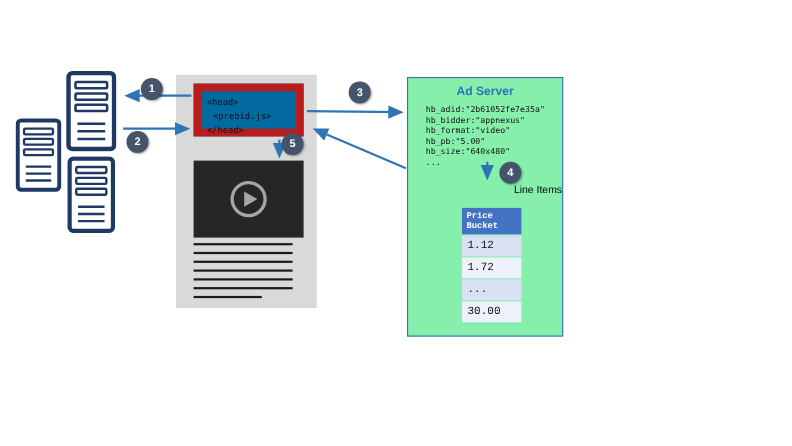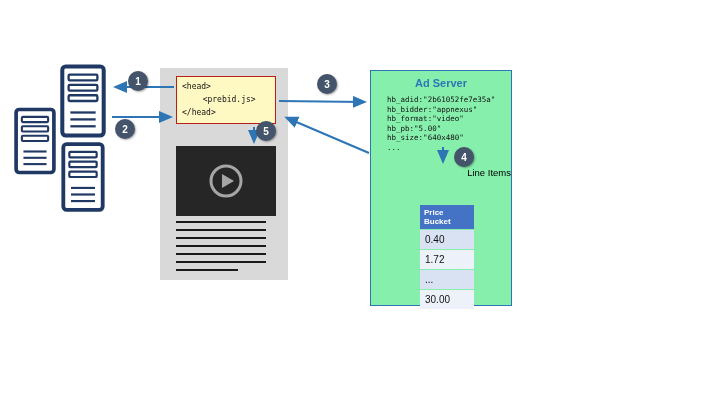--- a/index.html
+++ b/index.html
@@ -5,22 +5,22 @@
   html,body{margin:0;padding:0;}
   body{
     width:720px;height:405px;position:relative;overflow:hidden;
     background:#ffffff;font-family:"Liberation Sans",sans-serif;
   }
   .abs{position:absolute;}
 
   
   .page{left:160px;top:68px;width:128px;height:212px;background:#D9D9D9;}
   .code-box{
-    left:176px;top:76px;width:100px;height:48px;background:#fef9c3;
-    border:1px solid #b91c1c;box-sizing:border-box;
+    left:176px;top:76px;width:100px;height:48px;background:#0369a1;
+    border:7px solid #b91c1c;box-sizing:border-box;
     font-family:"DejaVu Sans Mono",monospace;font-size:8px;line-height:13px;
     color:#111;padding:3px 0 0 5px;white-space:pre;z-index:3;
   }
   .video{left:176px;top:146px;width:100px;height:70px;background:#262626;z-index:2;
     display:flex;align-items:center;justify-content:center;}
   .tl{position:absolute;height:1.5px;background:#1a1a1a;left:176px;}
 
   
   .adserver{
     left:370px;top:70px;width:142px;height:236px;background:#86efac;
@@ -32,21 +32,21 @@
   }
   .adserver-code{
     position:absolute;left:16px;top:24px;
     font-family:"DejaVu Sans Mono",monospace;font-size:7.5px;line-height:9.5px;
     color:#111;white-space:pre;
   }
   .line-items{
     position:absolute;left:0;top:96px;width:100%;text-align:right;
     color:#000;font-size:9.5px;
   }
-  .price-table{position:absolute;left:49px;top:134px;width:54px;}
+  .price-table{position:absolute;left:49px;top:118px;width:54px;font-family:Liberation Mono, monospace;}
   .pt-header{
     background:#4472C4;color:#ffffff;font-size:8px;font-weight:bold;
     padding:3px 4px;line-height:9px;width:46px;
   }
   .pt-row{
     font-size:10px;color:#111;padding:4px 0 4px 5px;margin-top:1px;
   }
   .pt-row.odd{background:#D9E2F3;}
   .pt-row.even{background:#EDF1F9;}
 
@@ -95,21 +95,21 @@
     <rect x="7.5" y="9" width="25" height="5" rx="1" fill="none" stroke="#203864" stroke-width="2"></rect>
     <rect x="7.5" y="18" width="25" height="5" rx="1" fill="none" stroke="#203864" stroke-width="2"></rect>
     <rect x="7.5" y="27" width="25" height="5" rx="1" fill="none" stroke="#203864" stroke-width="2"></rect>
     <line x1="9" y1="42" x2="31" y2="42" stroke="#203864" stroke-width="2"></line>
     <line x1="9" y1="48" x2="31" y2="48" stroke="#203864" stroke-width="2"></line>
     <line x1="9" y1="54" x2="31" y2="54" stroke="#203864" stroke-width="2"></line>
   </svg>
 
   <div class="abs page"></div>
 
-  <div class="abs code-box"><span class="abs" style="left:5px;top:3px;">&lt;head&gt;</span><span class="abs" style="left:16px;top:16px;">  &lt;prebid.js&gt;</span><span class="abs" style="left:5px;top:29px;">&lt;/head&gt;</span></div>
+  <div class="abs code-box"><span class="abs" style="left:5px;top:3px;">&lt;head&gt;</span><span class="abs" style="left:1px;top:16px;">  &lt;prebid.js&gt;</span><span class="abs" style="left:5px;top:29px;">&lt;/head&gt;</span></div>
 
   <div class="abs video">
     <svg width="38" height="38" viewBox="0 0 38 38">
       <circle cx="19" cy="19" r="15" fill="none" stroke="#A6A6A6" stroke-width="3"></circle>
       <path d="M15,12 L27,19 L15,26 Z" fill="#A6A6A6"></path>
     </svg>
   </div>
 
   <div class="abs tl" style="top:221px;width:90px;"></div>
   <div class="abs tl" style="top:229px;width:90px;"></div>
@@ -118,21 +118,21 @@
   <div class="abs tl" style="top:253px;width:90px;"></div>
   <div class="abs tl" style="top:261px;width:90px;"></div>
   <div class="abs tl" style="top:269px;width:62px;"></div>
 
   <div class="abs adserver">
     <div class="adserver-title">Ad Server</div>
     <div class="adserver-code"><span class="abs" style="left:0;top:0;">hb_adid:"2b61052fe7e35a"</span><span class="abs" style="left:0;top:9.5px;">hb_bidder:"appnexus"</span><span class="abs" style="left:0;top:19px;">hb_format:"video"</span><span class="abs" style="left:0;top:28.5px;">hb_pb:"5.00"</span><span class="abs" style="left:0;top:38px;">hb_size:"640x480"</span><span class="abs" style="left:0;top:47.5px;">...</span></div>
     <div class="line-items">Line Items</div>
     <div class="price-table">
       <div class="pt-header">Price Bucket</div>
-      <div class="pt-row odd">0.40</div>
+      <div class="pt-row odd">1.12</div>
       <div class="pt-row even">1.72</div>
       <div class="pt-row odd">...</div>
       <div class="pt-row even">30.00</div>
     </div>
   </div>
 
   <svg class="abs arrows" width="720" height="405" viewBox="0 0 720 405">
     <defs>
       <marker id="ah" markerWidth="9" markerHeight="8" refX="5.5" refY="3" orient="auto">
         <path d="M0,0 L7,3 L0,6 Z" fill="#2E75B6"></path>

